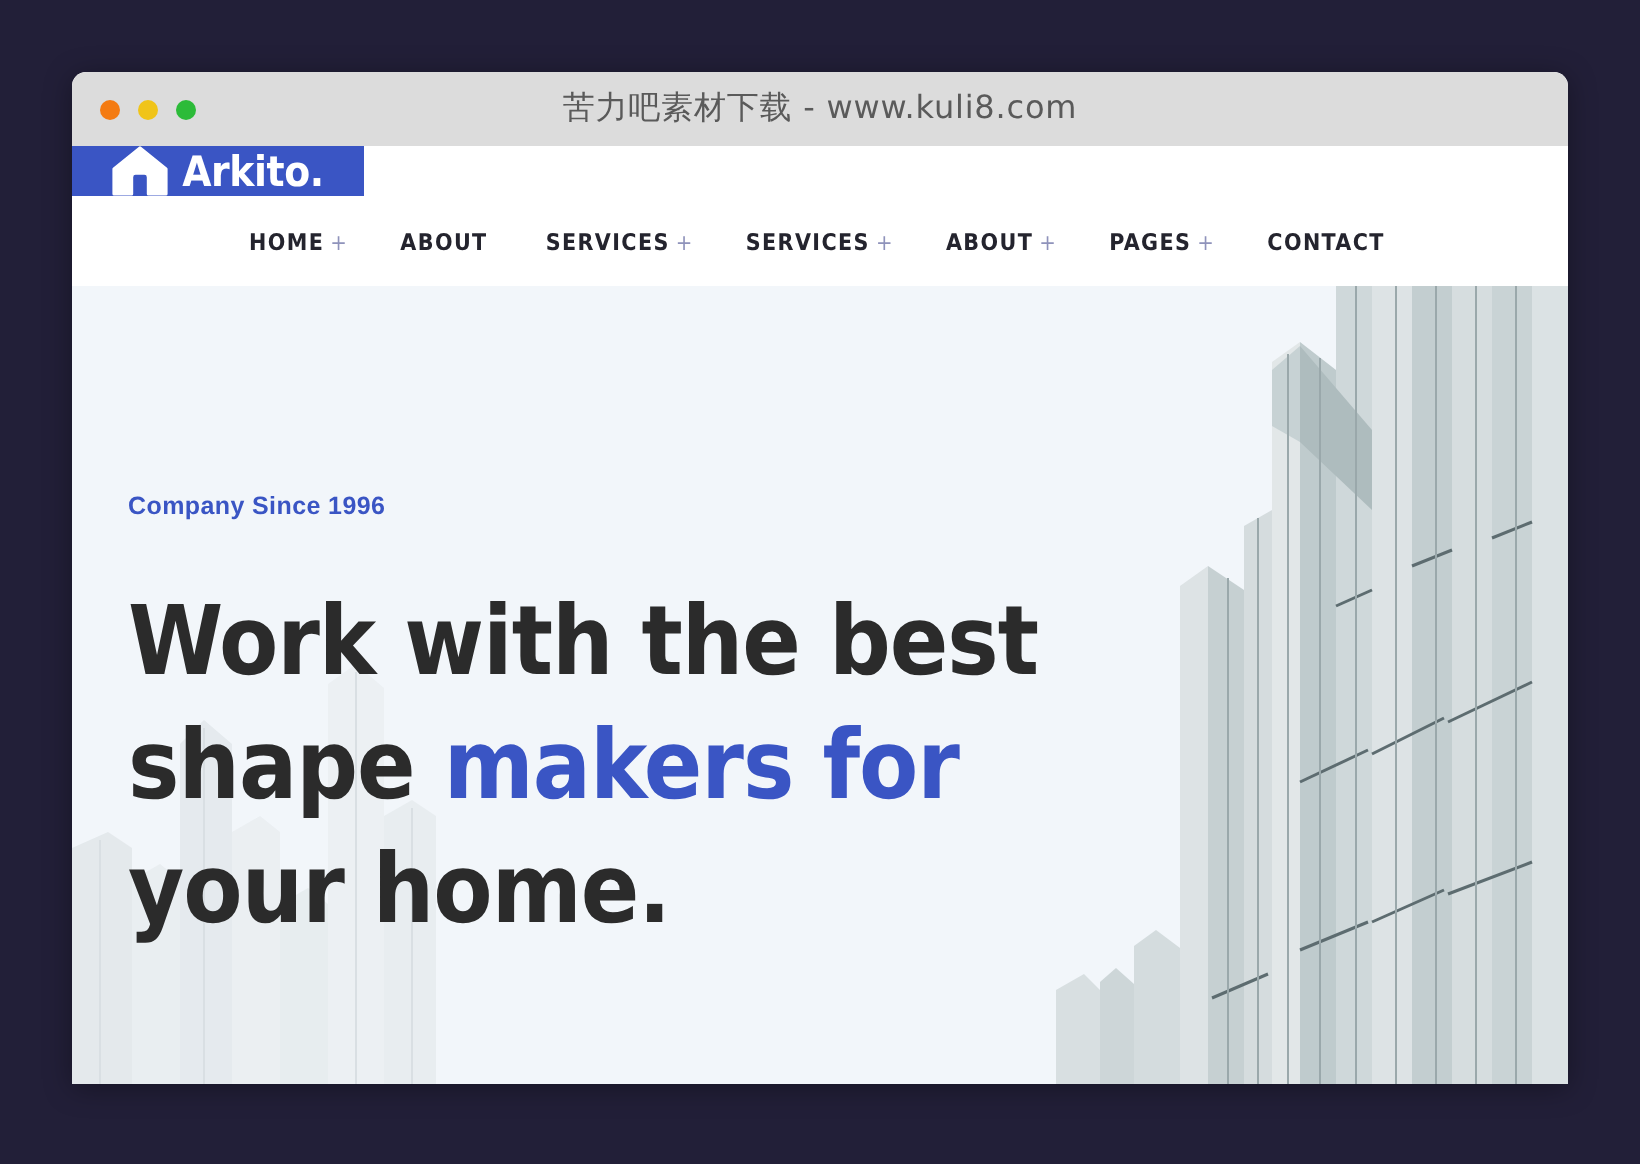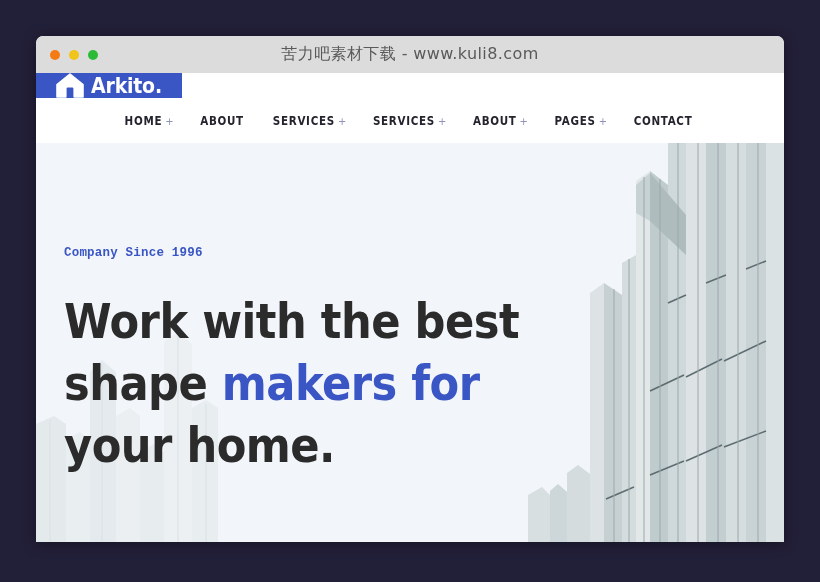--- a/index.html
+++ b/index.html
@@ -156,21 +156,21 @@
     left: 28px;
     top: 103px;
     z-index: 3;
   }
   #eyebrow {
     font-size: 12.5px;
     font-weight: bold;
     color: #3a55c4;
     letter-spacing: 0.2px;
     margin: 0 0 30px 0;
-    font-family: Liberation Mono, monospace;
+    font-family: Liberation Sans, sans-serif;
   }
   #headline {
     margin: 0;
     font-size: 48px;
     line-height: 62px;
     font-weight: bold;
     color: #2b2b2b;
     letter-spacing: -0.5px;
     font-family: "DejaVu Sans Condensed", "Liberation Sans Narrow", "Liberation Sans", sans-serif;
   }

